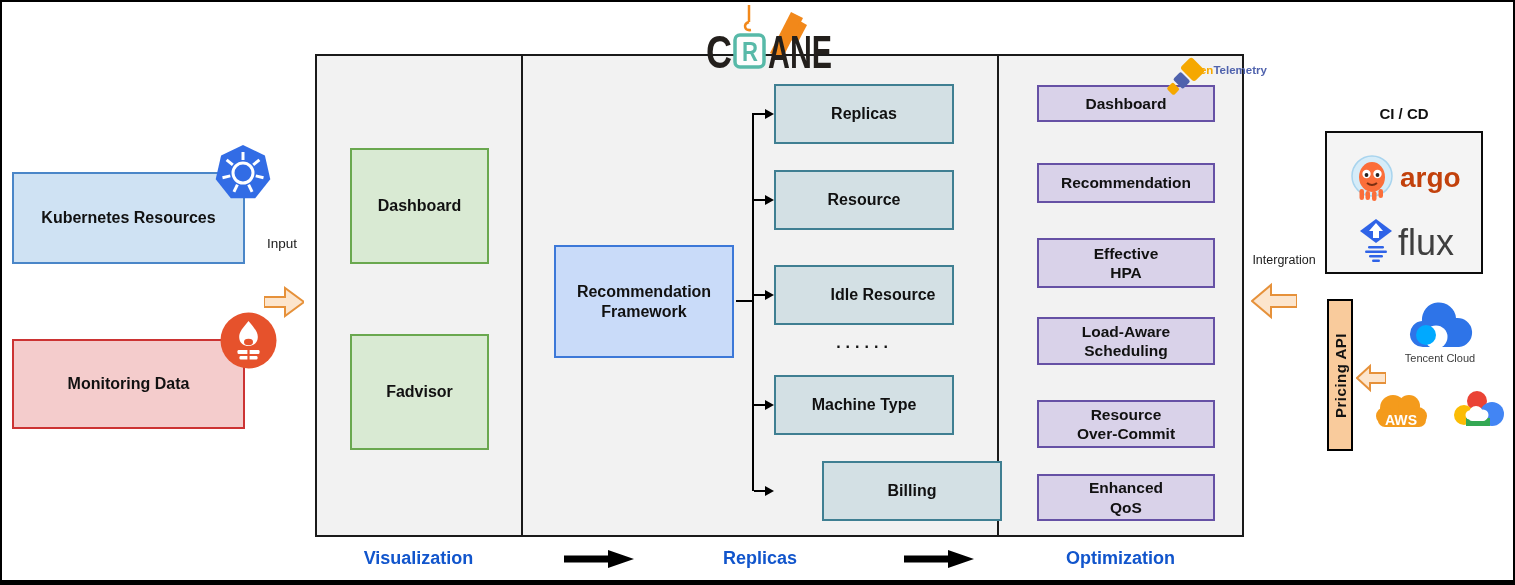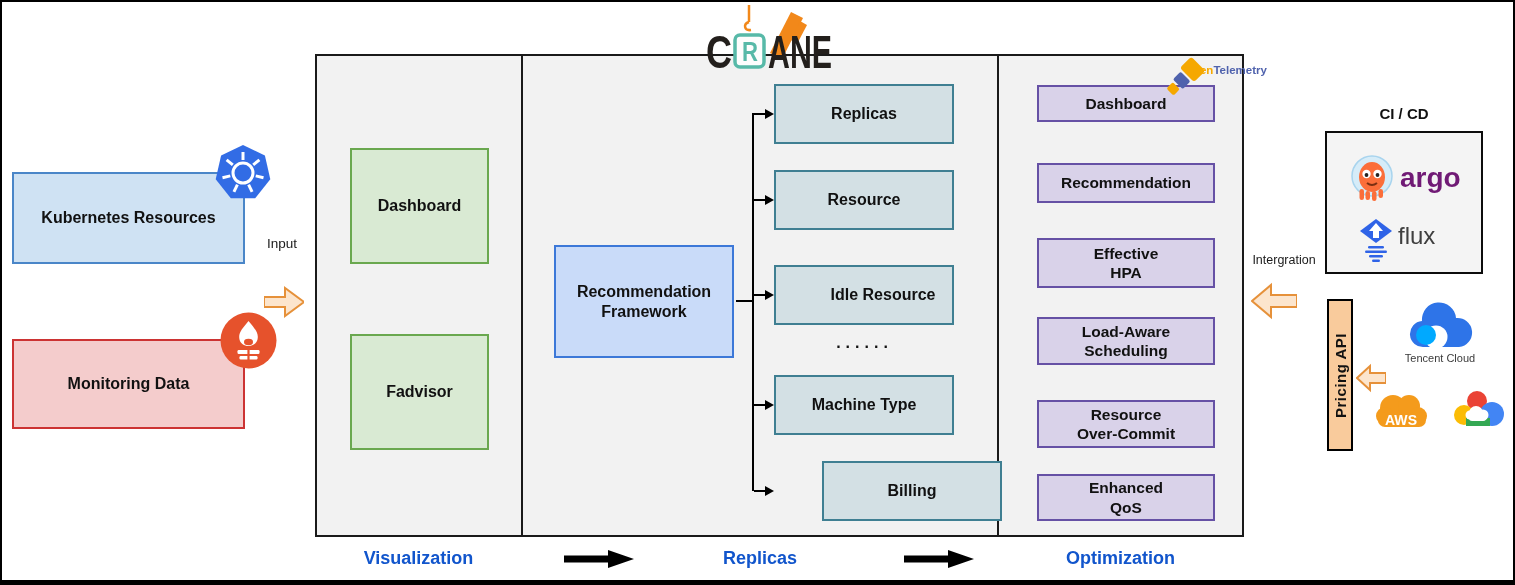--- a/index.html
+++ b/index.html
@@ -33,22 +33,22 @@
     font-weight:bold; font-size:16px; letter-spacing:5px; color:#111;}
   .cicd-frame{position:absolute; left:1323px; top:129px; width:158px; height:143px;
     background:#f4f4f4; border:2px solid #0c0c0c; box-sizing:border-box;}
   .pricing-box{position:absolute; left:1325px; top:297px; width:26px; height:152px;
     background:#f9cb9c; border:2px solid #000; box-sizing:border-box;
     display:flex; align-items:center; justify-content:center;}
   .pricing-box span{writing-mode:vertical-rl; transform:rotate(180deg);
     font-weight:bold; font-size:15px; color:#111; letter-spacing:.5px;}
   .otel-text{position:absolute; left:24px; top:9px; font-size:11.5px; font-weight:bold; white-space:nowrap;}
   .otel-open{color:#f5a800;} .otel-tel{color:#4f62ad;}
-  .argo-text{position:absolute; left:1398px; top:160px; font-size:28px; font-weight:bold; color:#701a75;}
-  .flux-text{position:absolute; left:1396px; top:220px; font-size:24px; font-weight:500; color:#3f3f3f;}
+  .argo-text{position:absolute; left:1398px; top:160px; font-size:28px; font-weight:bold; color:#c2410c;}
+  .flux-text{position:absolute; left:1396px; top:220px; font-size:36px; font-weight:500; color:#3f3f3f;}
   .tencent-text{position:absolute; left:1392px; top:350px; width:92px; text-align:center;
     font-size:11px; color:#3b3b3b;}
   .cicd-label{position:absolute; left:1352px; top:103px; width:100px; text-align:center;
     font-weight:bold; font-size:15px; color:#111;}
 </style>
 </head>
 <body>
 
 <div id="stage">
 

